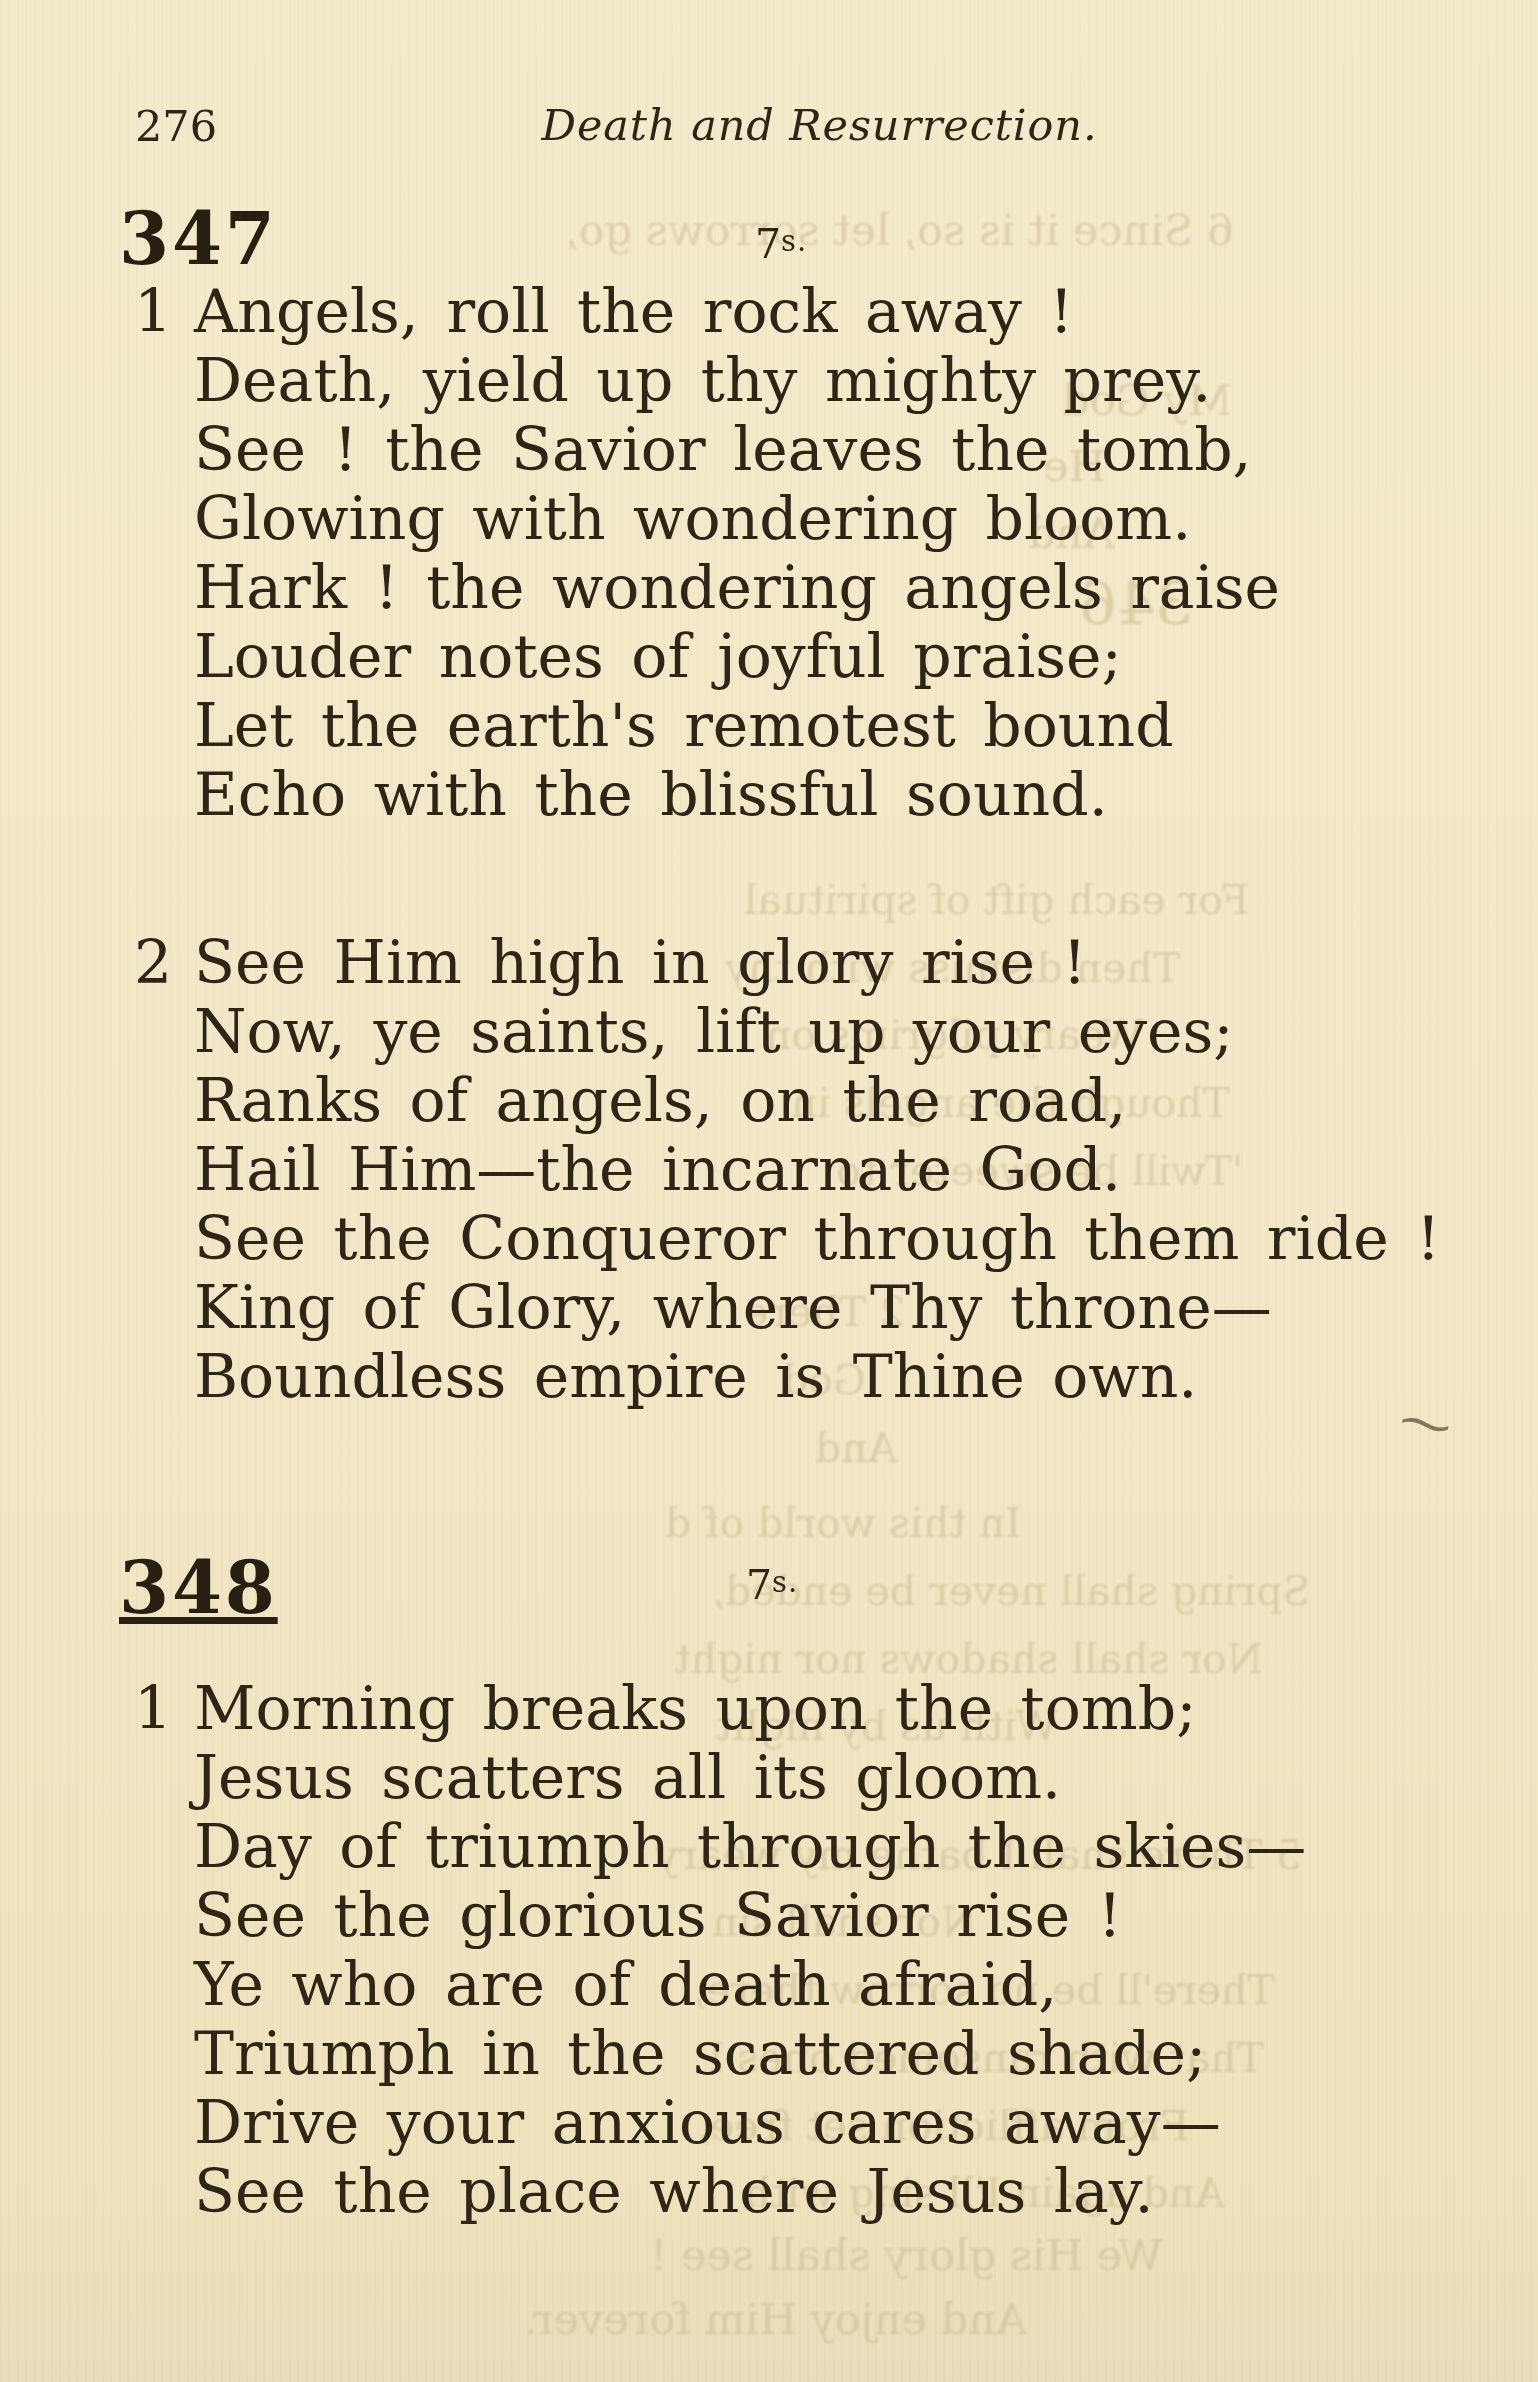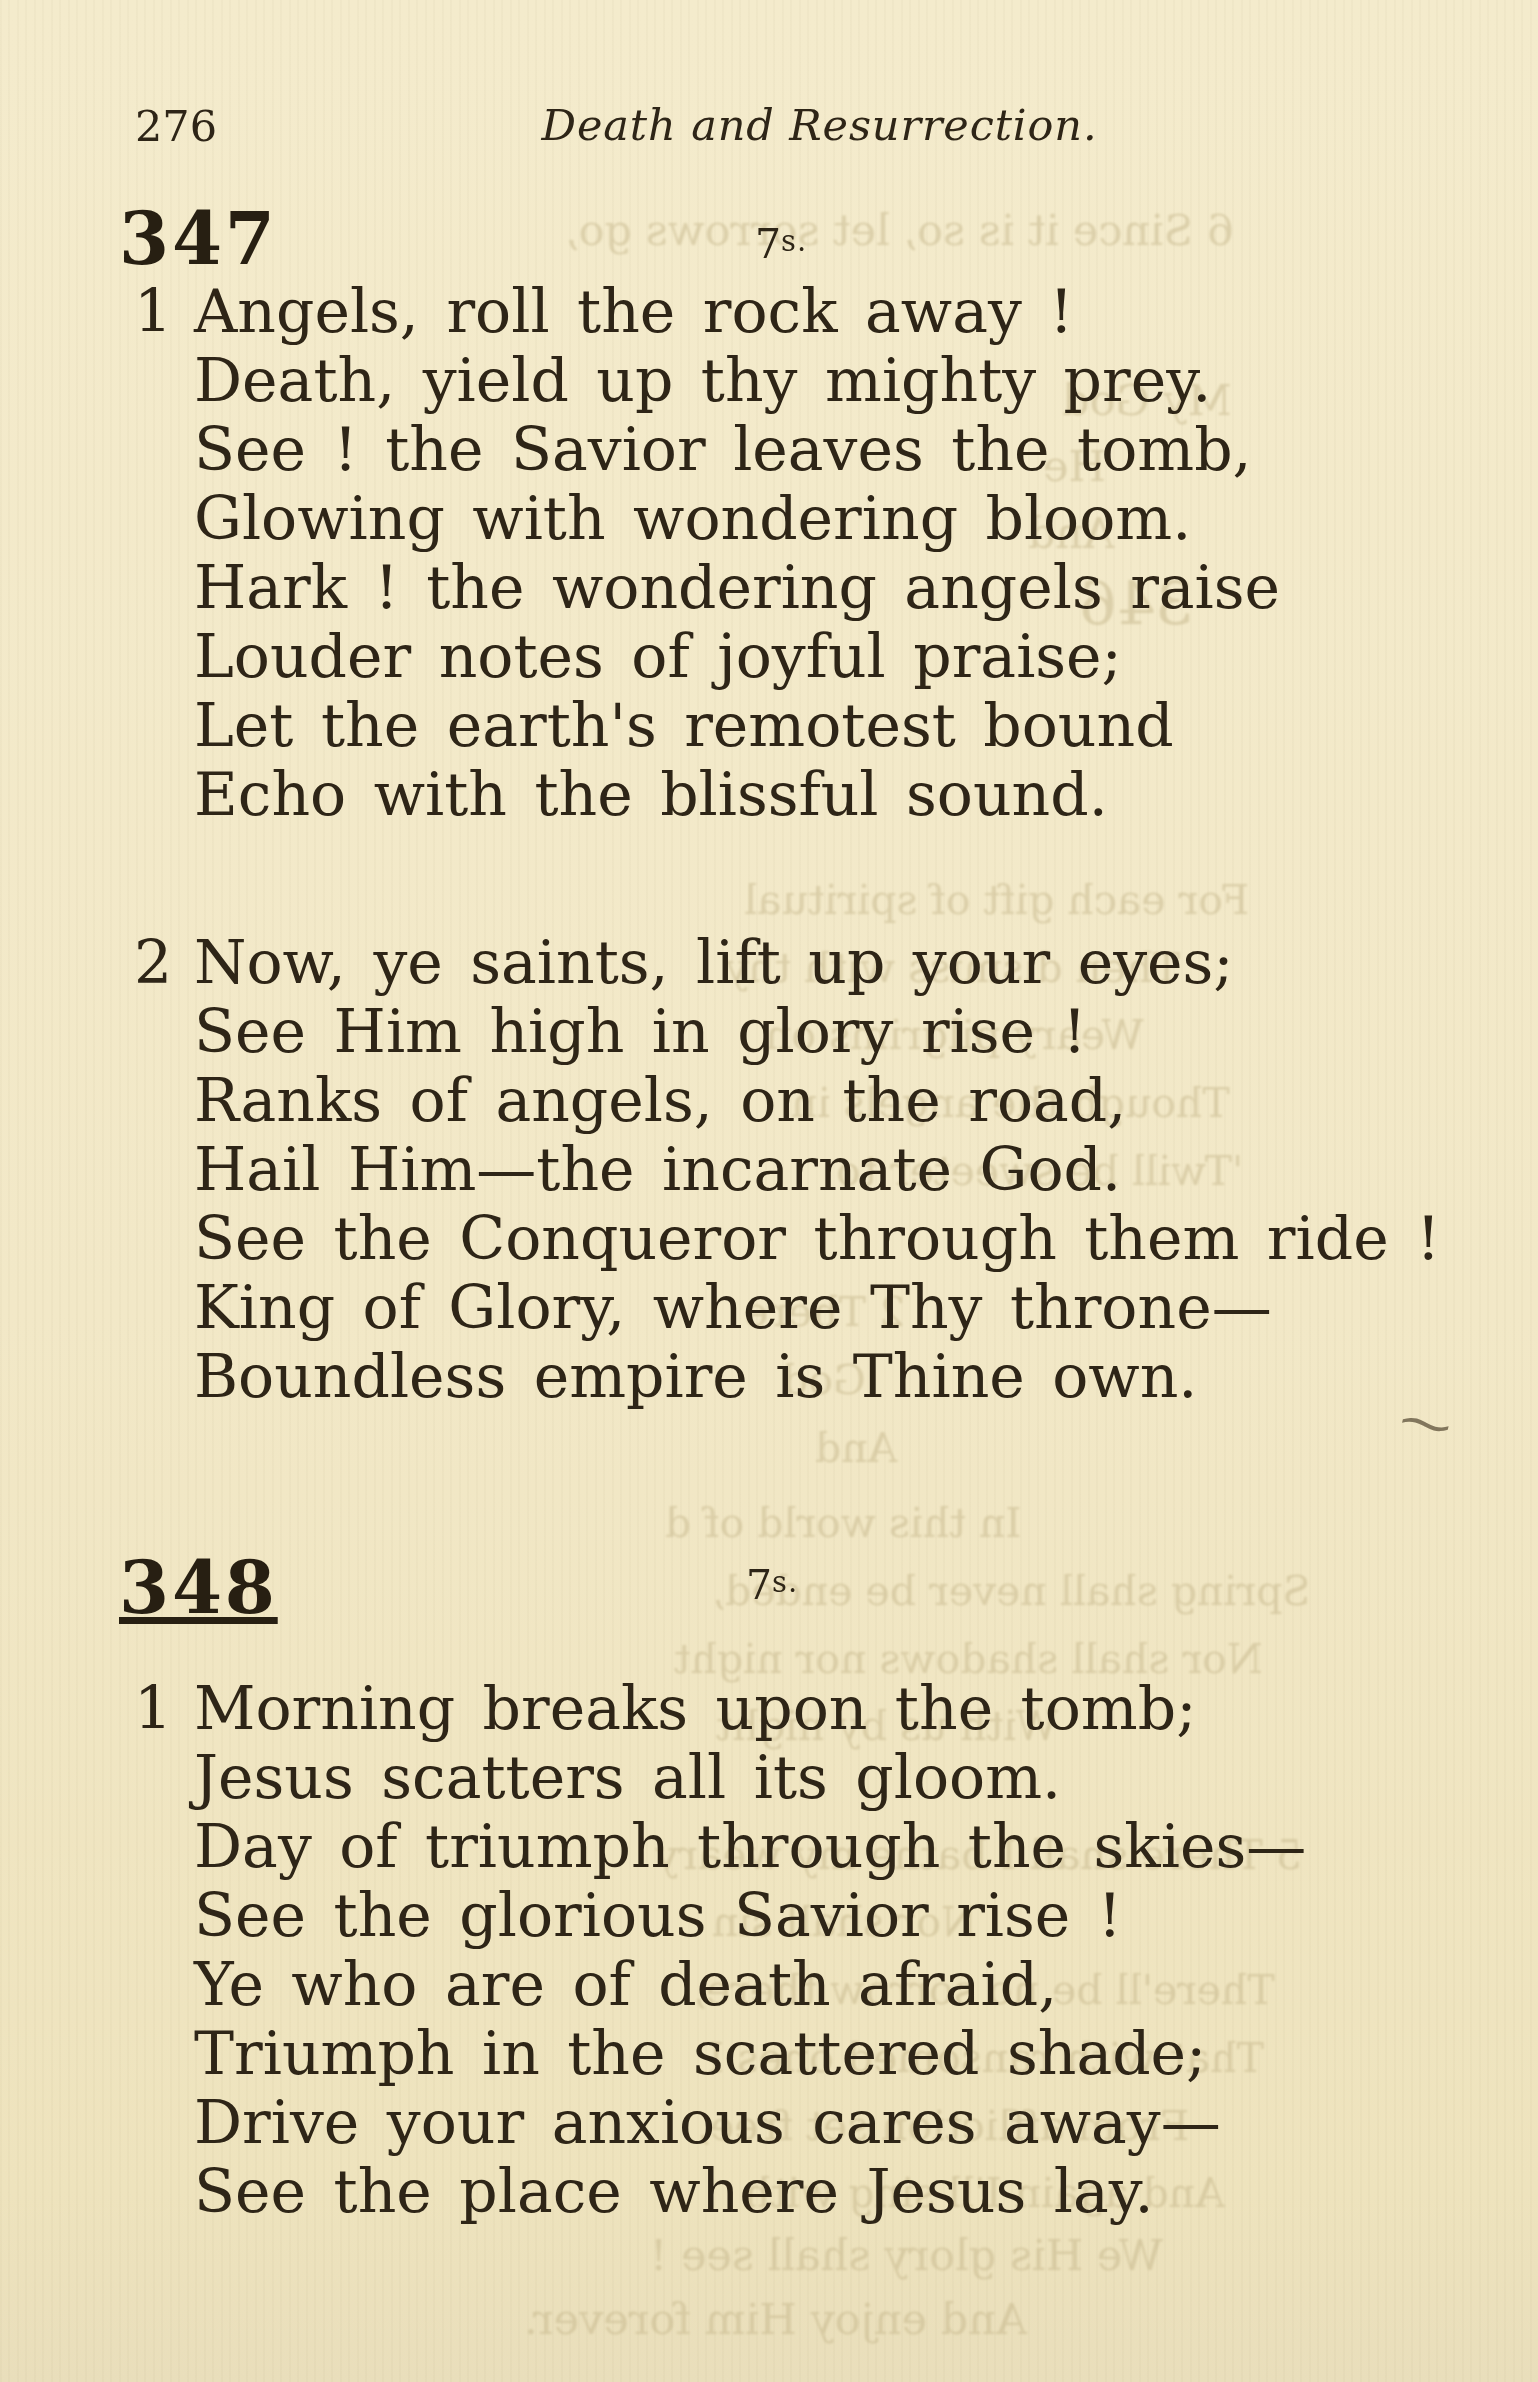--- a/index.html
+++ b/index.html
@@ -120,22 +120,22 @@
       <div class="line">Hark ! the wondering angels raise</div>
       <div class="line">Louder notes of joyful praise;</div>
       <div class="line">Let the earth's remotest bound</div>
       <div class="line">Echo with the blissful sound.</div>
     </div>
   </div>
 
   <div class="stanza" style="top:928px;">
     <span class="verse-num">2</span>
     <div class="lines">
+      <div class="line">See Him high in glory rise !</div>
       <div class="line">Now, ye saints, lift up your eyes;</div>
-      <div class="line">See Him high in glory rise !</div>
       <div class="line">Ranks of angels, on the road,</div>
       <div class="line">Hail Him—the incarnate God.</div>
       <div class="line">See the Conqueror through them ride !</div>
       <div class="line">King of Glory, where Thy throne—</div>
       <div class="line">Boundless empire is Thine own.</div>
     </div>
   </div>
 
   <div class="pen-mark">~</div>
 

